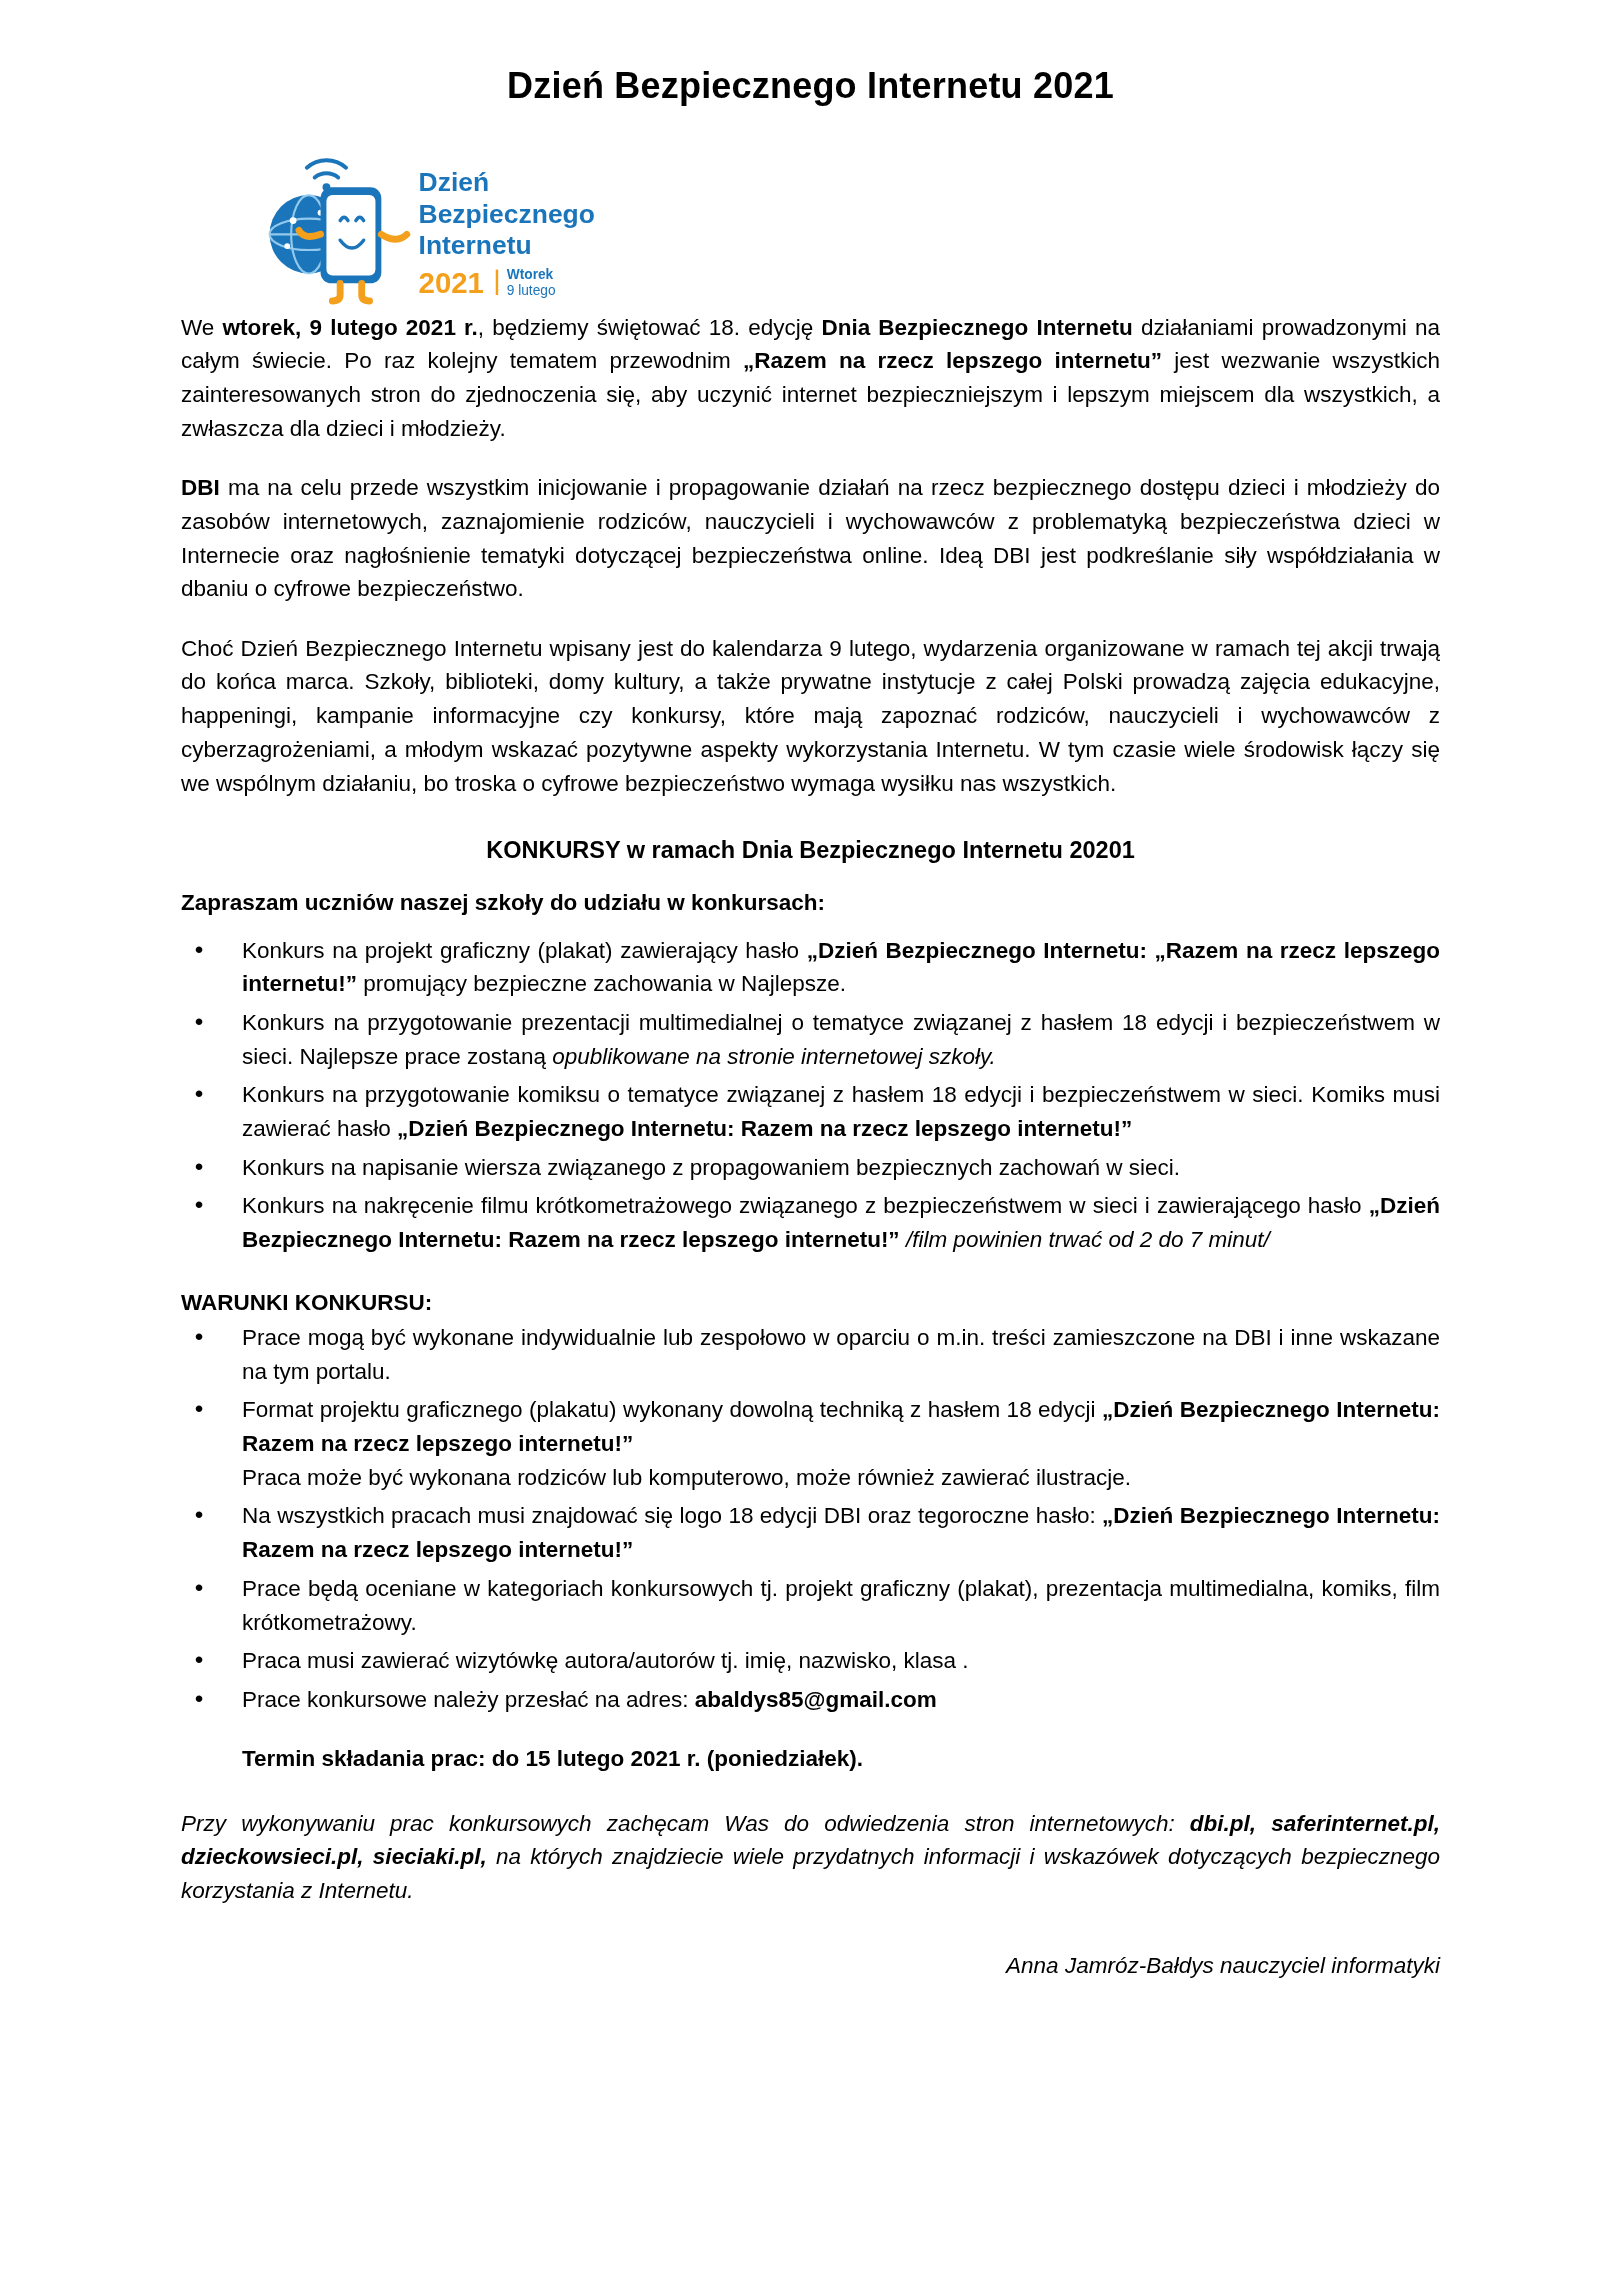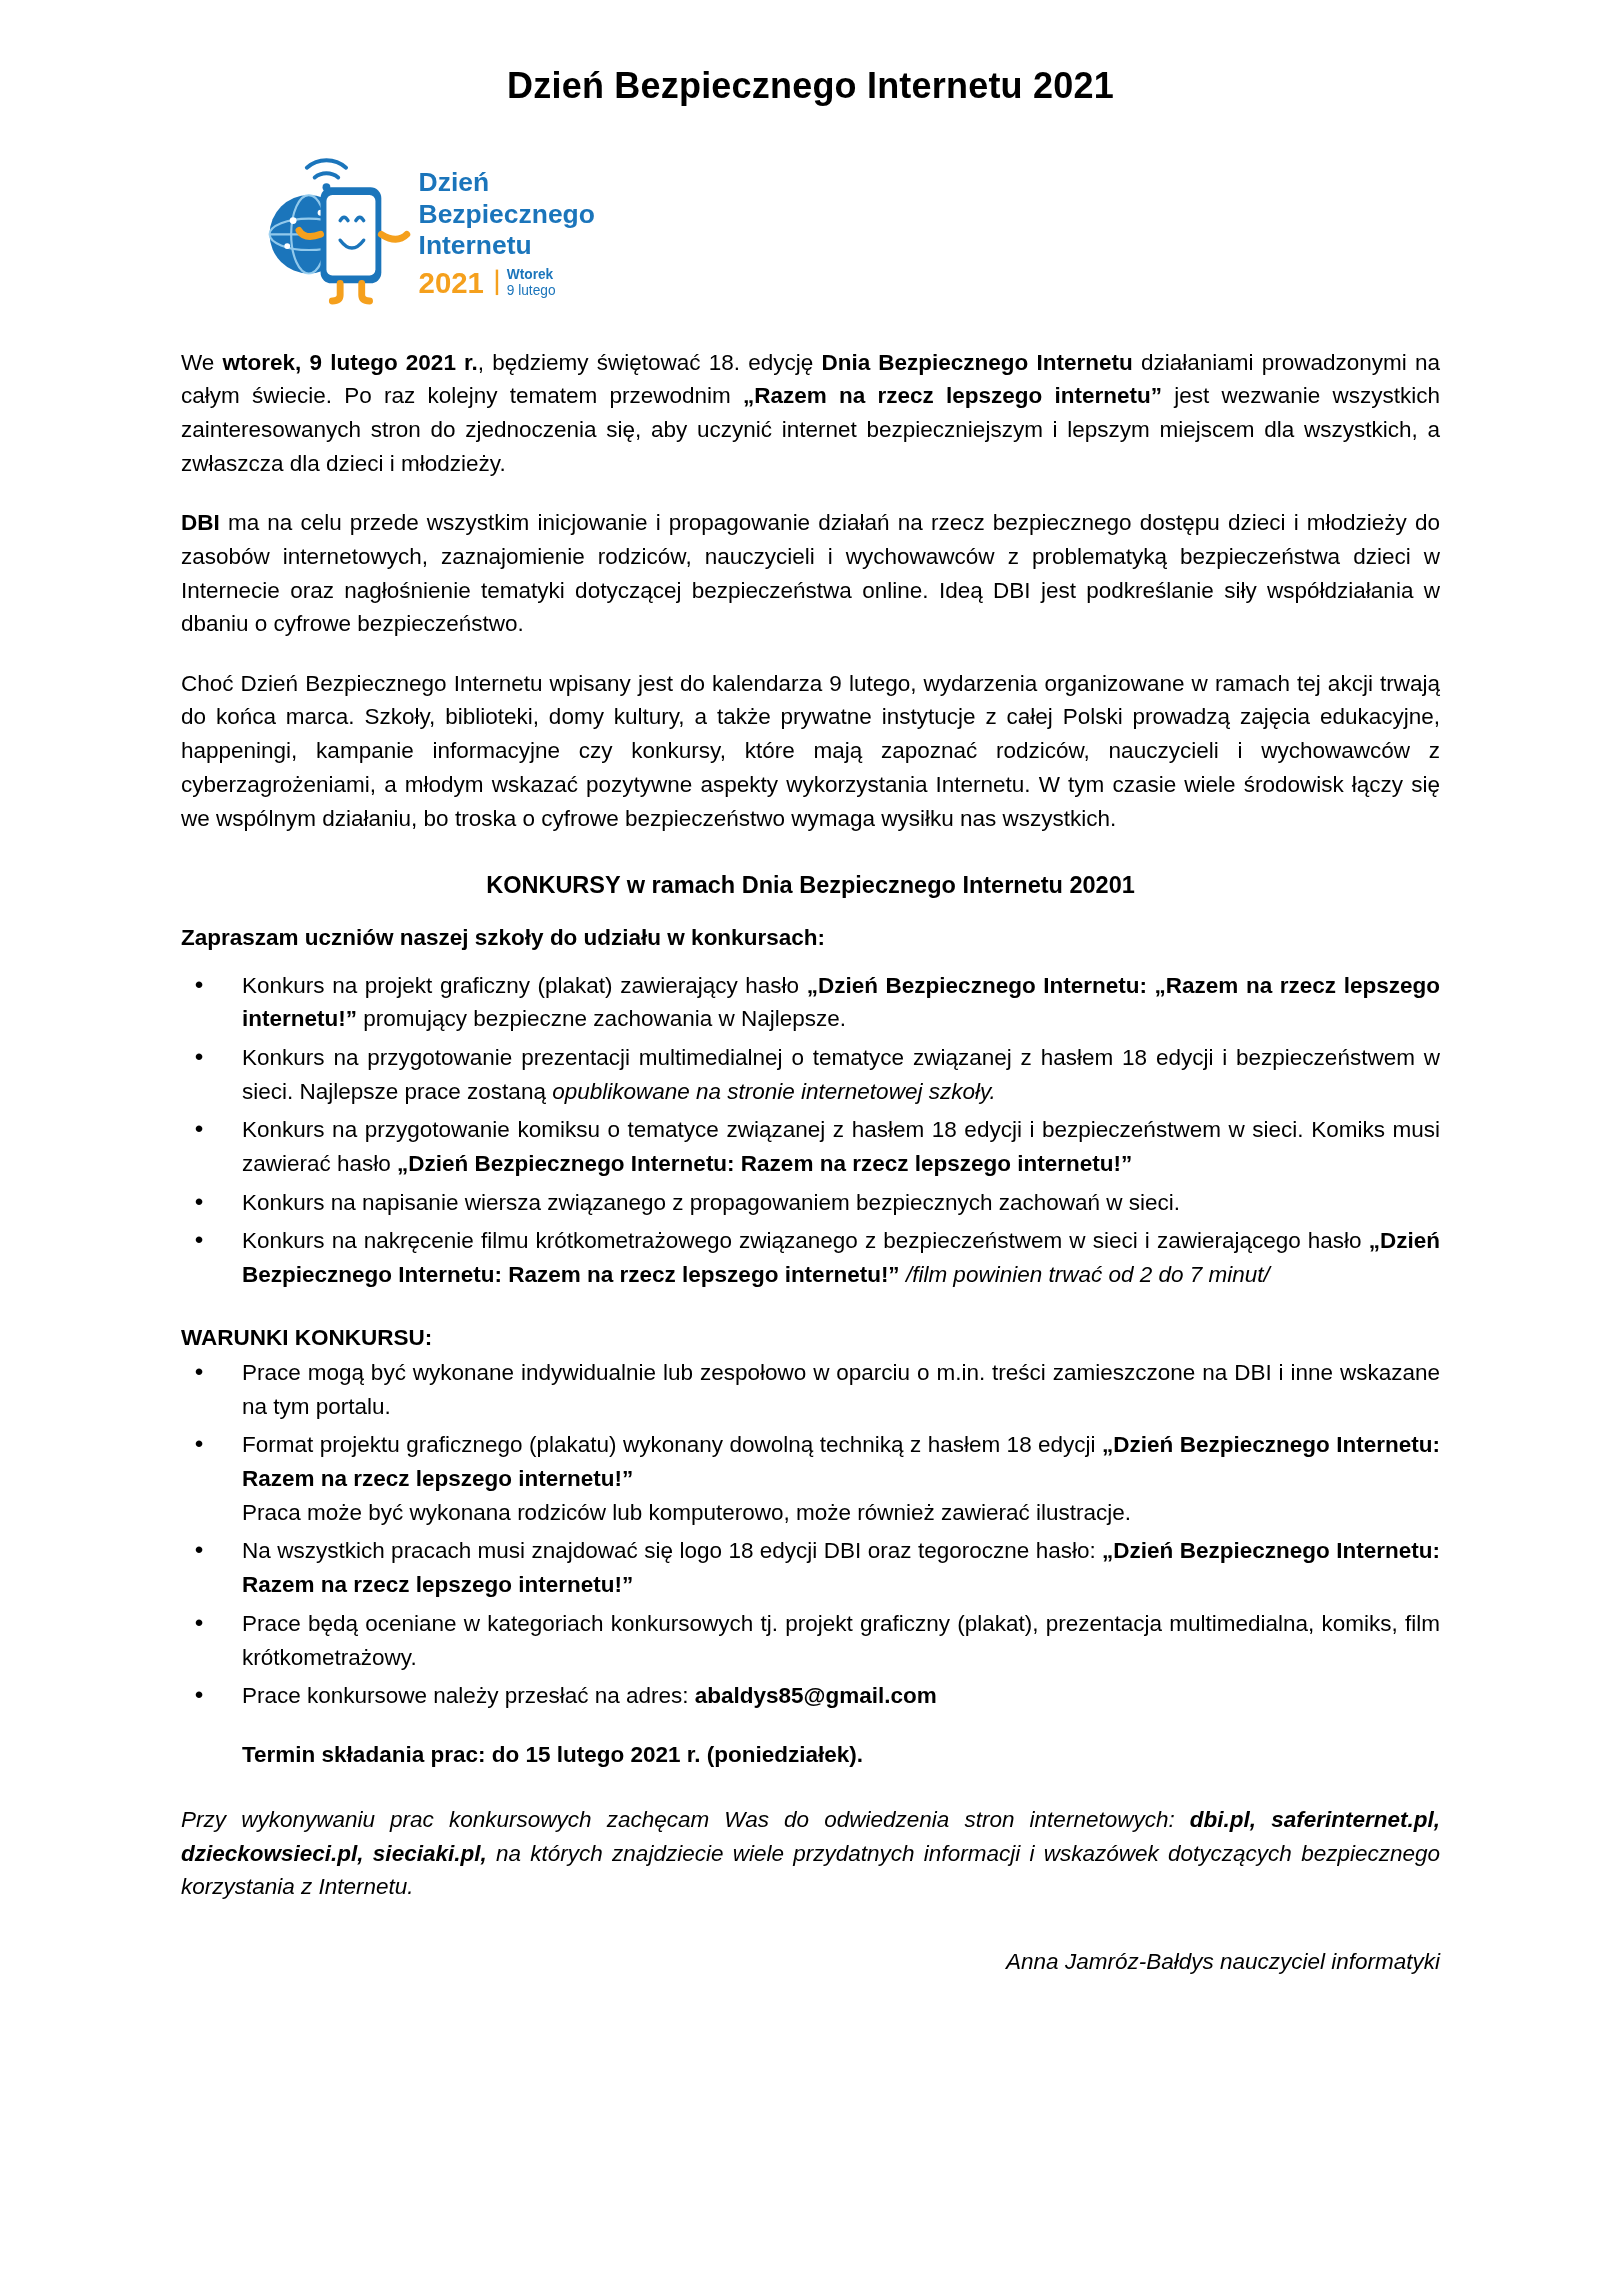--- a/index.html
+++ b/index.html
@@ -39,21 +39,21 @@
     height: 162px;
   }
   .logo svg { display:block; }
 
   p.para {
     font-size: 22.5px;
     line-height: 1.5;
     text-align: justify;
     margin: 0 0 25.5px 0;
   }
-  p.para.first { margin-top: 35px; }
+  p.para.first { }
   .big { font-size: 25px; line-height: 1.5; }
   b, strong { font-weight: bold; }
   i, em { font-style: italic; }
 
   h2.konkursy {
     font-size: 23.5px;
     font-weight: bold;
     text-align: center;
     margin: 37px 0 25.5px 0;
   }
@@ -204,20 +204,23 @@
       <span>Format projektu graficznego (plakatu) wykonany dowolną techniką z hasłem 18 edycji </span><b>„Dzień Bezpiecznego Internetu: Razem na rzecz lepszego internetu!”</b>
       <span class="sub-line">Praca może być wykonana rodziców lub komputerowo, może również zawierać ilustracje.</span>
     </li>
     <li>
       <span>Na wszystkich pracach musi znajdować się logo 18 edycji DBI oraz tegoroczne hasło: </span><b>„Dzień Bezpiecznego Internetu: Razem na rzecz lepszego internetu!”</b>
     </li>
     <li>
       <span>Prace będą oceniane w kategoriach konkursowych tj. projekt graficzny (plakat), prezentacja multimedialna, komiks, film krótkometrażowy.</span>
     </li>
     <li>
+      <span>Praca musi zawierać wizytówkę autora/autorów tj. imię, nazwisko, klasa .</span>
+    </li>
+    <li>
       <span>Prace konkursowe należy przesłać na adres: </span><b>abaldys85@gmail.com</b>
     </li>
   </ul>
 
   <div class="termin">Termin składania prac: do 15 lutego 2021 r. (poniedziałek).</div>
 
   <p class="closing">
     <span>Przy wykonywaniu prac konkursowych zachęcam Was do odwiedzenia stron internetowych: </span><b>dbi.pl, saferinternet.pl, dzieckowsieci.pl, sieciaki.pl,</b><span> na których znajdziecie wiele przydatnych informacji i wskazówek dotyczących bezpiecznego korzystania z Internetu.</span>
   </p>
 

